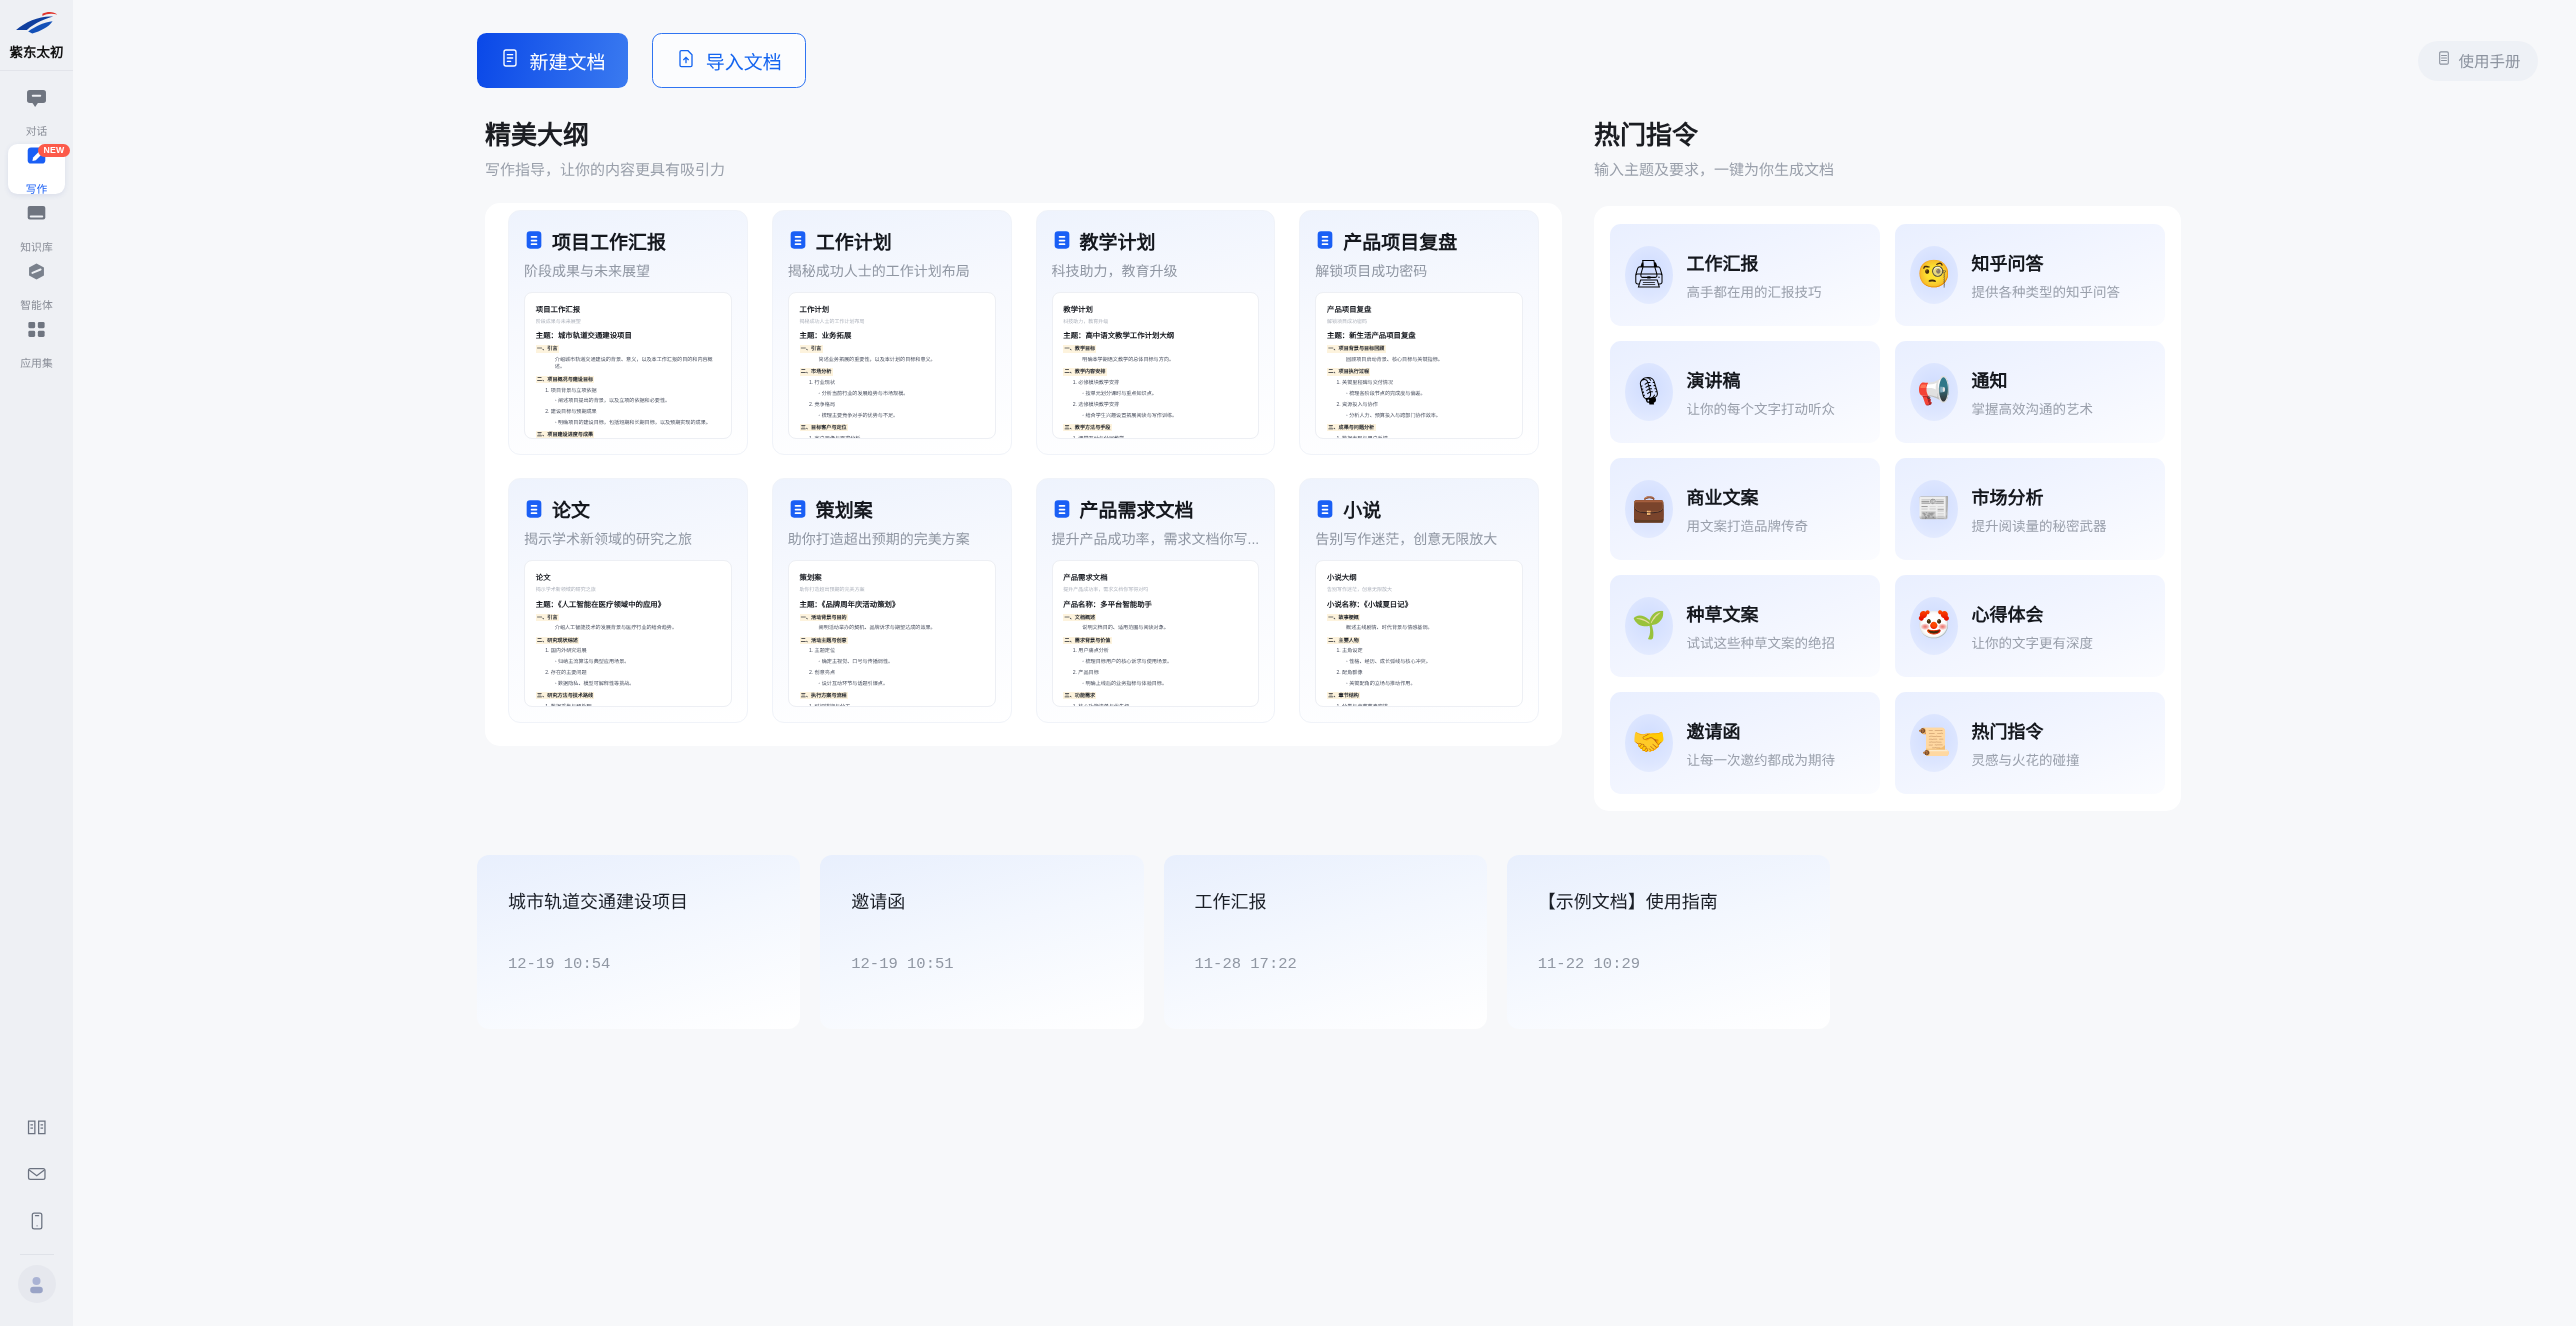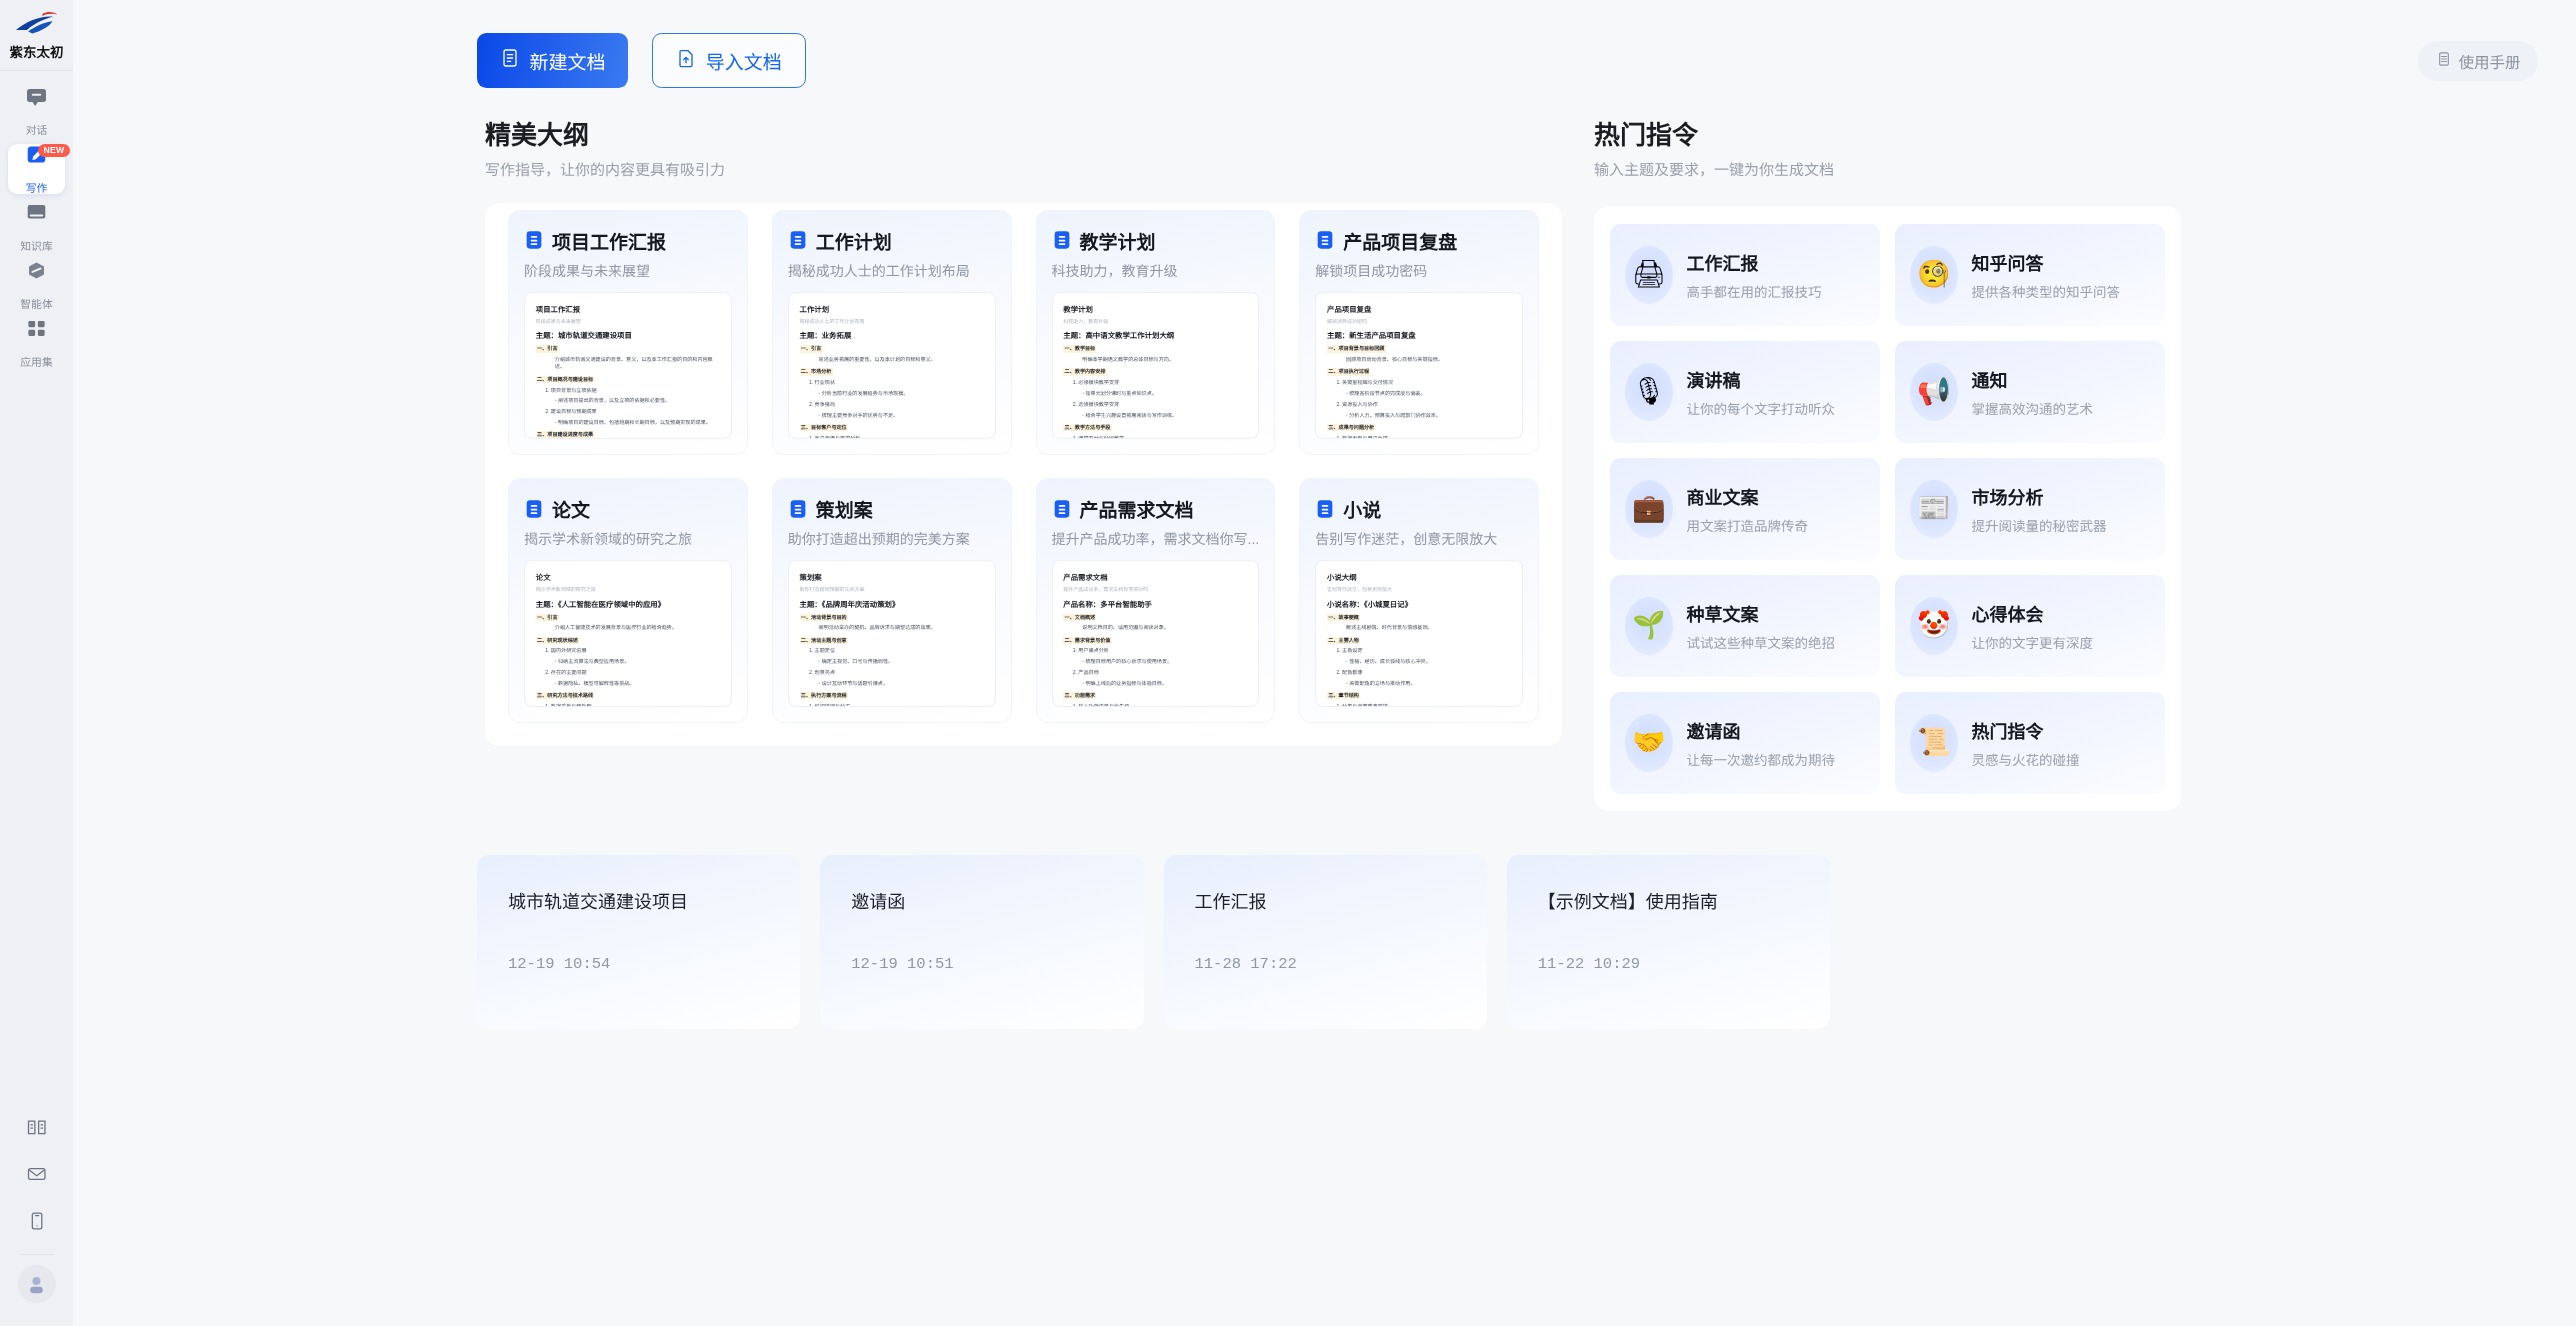--- a/index.html
+++ b/index.html
@@ -21,21 +21,21 @@
     position: relative;
   }
   .brand { padding-top: 9.4px; display:flex; flex-direction:column; align-items:center; width:100%; }
   .brand-logo { width: 50px; height: 30px; position: relative; }
   .brand-name { font-size: 13.5px; font-weight: 700; color: #121212; letter-spacing: 0px; margin-top: 1.3px; }
   .brand-sep { width: 73px; height: 0.7px; background: #e2e4ea; margin-top: 9.4px; }
 
   .nav { margin-top: 15px; width: 100%; display:flex; flex-direction:column; align-items:center; gap: 8px; }
   .nav-item {
     width: 57px; height: 50px; border-radius: 9.4px;
-    display:flex; flex-direction:column; align-items:center; justify-content:center;
+    display:flex; flex-direction:column; align-items:center; justify-content:space-between;
     gap: 17px; position: relative; cursor: pointer;
   }
   .nav-item.active { background: #ffffff; box-shadow: 0 1.3px 5.4px rgba(60,80,160,.10); }
   .nav-ico { width: 23px; height: 23px; display:block; }
   .nav-label { font-size: 10.8px; color: #8b8f99; line-height: 1; }
   .nav-item.active .nav-label { color: #1a5ff5; }
   .badge-new {
     position:absolute; top: 0px; right: -5.4px;
     background: #fc5a4a; color: #fff; font-size: 8.7px; font-weight: 700;
     border-radius: 9.4px; padding: 1.3px 6px 2px; line-height: 1.15;
@@ -57,21 +57,21 @@
   
   .main { flex: 1; height: 1326px; position: relative; overflow: hidden; }
 
   .topbar {
     height: 121px; display:flex; align-items:center;
     padding: 0 38px 0 404px; position: relative;
   }
   .btn {
     display:inline-flex; align-items:center; gap: 9.4px;
     height: 55px; border-radius: 9.4px; padding: 0 23px;
-    font-size: 19px; cursor: pointer; white-space: nowrap;
+    font-size: 19px; cursor: pointer; white-space: nowrap; font-family: Liberation Mono, monospace;
   }
   .btn-primary {
     background: linear-gradient(100deg,#0a48e8 0%, #3a7af0 100%);
     color: #fff; border: none;
   }
   .btn-ghost {
     background: #fbfcfe; color: #1565f0; border: 1.3px solid #2f74f2;
     margin-left: 24px;
   }
   .btn-manual {

